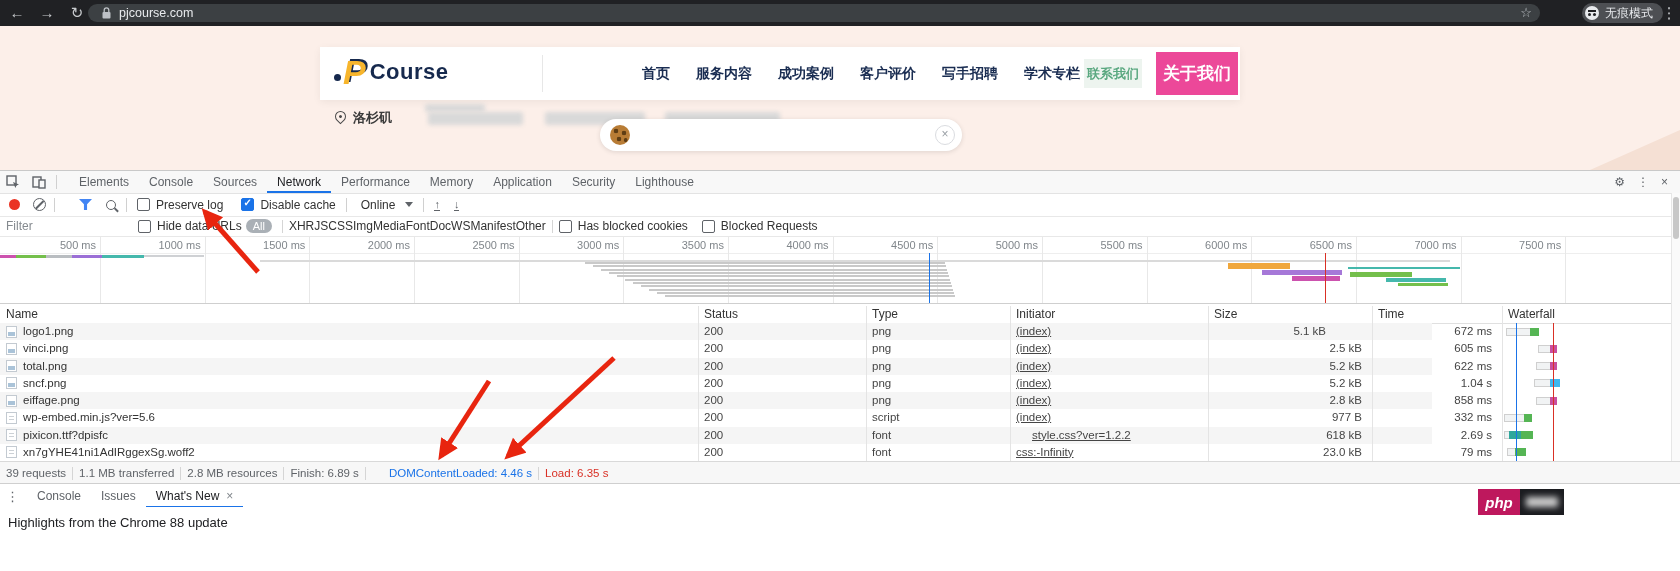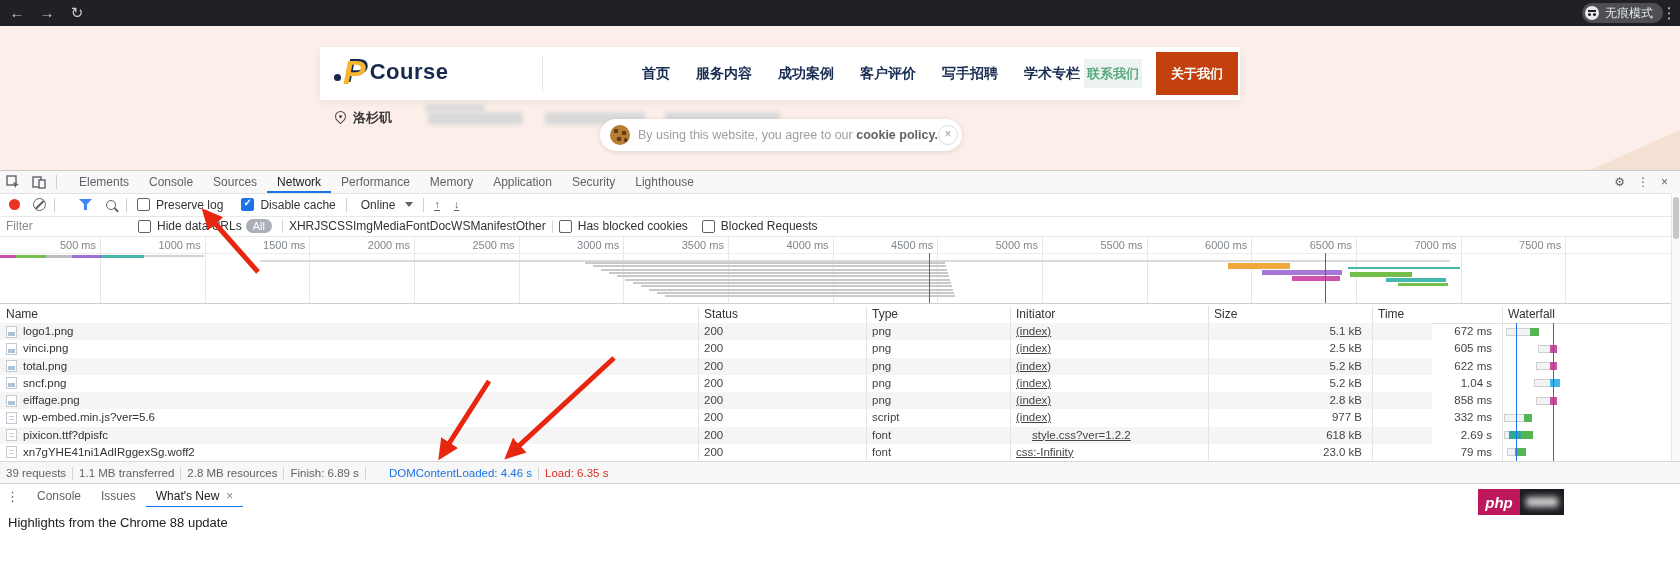--- a/index.html
+++ b/index.html
@@ -25,22 +25,22 @@
   .site-header{position:absolute;left:320px;top:21px;width:920px;height:53px;background:#fff;box-shadow:0 2px 8px rgba(0,0,0,.06);}
   .logo{position:absolute;left:14px;top:7px;display:flex;align-items:center;}
   .logo-dot{width:7px;height:7px;border-radius:50%;background:#16294d;margin-right:2px;margin-top:10px;}
   .logo-p{font-size:34px;font-weight:bold;font-style:italic;color:#f7b52c;line-height:36px;text-shadow:2px -2px 0 #16294d;}
   .logo-text{font-size:22px;font-weight:bold;color:#16294d;margin-left:4px;letter-spacing:.5px;}
   .logo-divider{position:absolute;left:222px;top:8px;width:1px;height:37px;background:#e7e7e7;}
   .site-nav{position:absolute;left:322px;top:0;height:53px;display:flex;align-items:center;gap:26px;}
   .nav-item{font-size:14px;font-weight:bold;color:#1a2d52;white-space:nowrap;cursor:pointer;}
   .btn-contact{position:absolute;left:764px;top:12px;width:58px;height:29px;background:#edf4ef;color:#5aa880;
     font-size:13px;font-weight:bold;display:flex;align-items:center;justify-content:center;cursor:pointer;}
-  .btn-about{position:absolute;left:836px;top:5px;width:82px;height:43px;background:#c2410c;color:#fff;
-    font-size:13px;font-weight:bold;display:flex;align-items:center;justify-content:center;cursor:pointer;}
+  .btn-about{position:absolute;left:836px;top:5px;width:82px;height:43px;background:#ec4899;color:#fff;
+    font-size:17px;font-weight:bold;display:flex;align-items:center;justify-content:center;cursor:pointer;}
   .loc-row{position:absolute;left:335px;top:83px;display:flex;align-items:center;}
   .pin{width:9px;height:9px;border:1.5px solid #4a4a4a;border-radius:50% 50% 50% 0;transform:rotate(-45deg);margin-right:7px;position:relative;top:-2px;}
   .pin::after{content:"";position:absolute;left:3px;top:3px;width:3px;height:3px;border-radius:50%;background:#4a4a4a;}
   .loc-text{font-size:13px;font-weight:bold;color:#3a3a3a;}
   .blur-block{position:absolute;background:#d9d9d9;filter:blur(2px);border-radius:2px;}
   .cookie-banner{position:absolute;left:600px;top:93px;width:362px;height:32px;background:#fff;border-radius:16px;
     box-shadow:0 1px 5px rgba(0,0,0,.12);display:flex;align-items:center;}
   .cookie-ic{width:20px;height:20px;border-radius:50%;margin:0 8px 0 10px;flex:none;
     background:radial-gradient(circle at 30% 30%,#5f3d14 2px,transparent 2.6px),
                radial-gradient(circle at 70% 40%,#5f3d14 2px,transparent 2.6px),
@@ -140,20 +140,28 @@
 </style>
 </head>
 <body>
 
 <div class="screen">
 
   <div class="topbar">
     <span class="tb-ic" style="left:6px">←</span>
     <span class="tb-ic" style="left:36px">→</span>
     <span class="tb-ic" style="left:66px">↻</span>
+    <div class="omnibox">
+      <svg class="lock" width="9" height="12" viewBox="0 0 9 12">
+        <rect x="0.5" y="5" width="8" height="6.5" rx="1" fill="#bdc1c6"></rect>
+        <path d="M2.2 5V3.2a2.3 2.3 0 0 1 4.6 0V5" fill="none" stroke="#bdc1c6" stroke-width="1.3"></path>
+      </svg>
+      <span>pjcourse.com</span>
+      <span class="star">☆</span>
+    </div>
     <div class="incog">
       <span class="incog-ic"></span>
       <span>无痕模式</span>
     </div>
     <span class="tb-ic" style="left:1658px">⋮</span>
   </div>
 
   <div class="webpage">
     <div class="site-header">
       <div class="logo">
@@ -176,23 +184,20 @@
     <div class="loc-row">
       <span class="pin"></span>
       <span class="loc-text">洛杉矶</span>
     </div>
     <div class="blur-block" style="left:425px;top:78px;width:60px;height:8px"></div>
     <div class="blur-block" style="left:428px;top:86px;width:95px;height:13px"></div>
     <div class="blur-block" style="left:545px;top:86px;width:100px;height:13px"></div>
     <div class="blur-block" style="left:665px;top:86px;width:115px;height:13px"></div>
     <div class="cookie-banner">
       <span class="cookie-ic"></span>
-      <span class="cookie-text">
-        <span>By using this website, you agree to our</span> <b>cookie policy.</b>
-      </span>
       <span class="cookie-close">×</span>
     </div>
     <div class="corner-shape"></div>
   </div>
 
   <div class="devtools">
     <div class="dt-tabbar">
       <span class="dt-icbtn">
         <svg width="14" height="14" viewBox="0 0 14 14">
             <rect x="1" y="1" width="9" height="9" fill="none" stroke="#5f6368" stroke-width="1.4"></rect>
@@ -357,21 +362,21 @@
         </div>
       <div class="tbody" id="tbody">
           <div class="tr stripe" style="top: 0px;">
             <div class="td name" style="left: 0px; width: 698px;">
               <span class="ficon img"></span>
               <span>logo1.png</span>
             </div>
             <div class="td " style="left: 698px; width: 168px;"><span>200</span></div>
             <div class="td " style="left: 866px; width: 144px;"><span>png</span></div>
             <div class="td init" style="left: 1010px; width: 198px;"><span>(index)</span></div>
-            <div class="td r" style="left: 1208px; width: 164px; padding-left: 41px;"><span>5.1 kB</span></div>
+            <div class="td r" style="left: 1172px; width: 164px; padding-left: 41px;"><span>5.1 kB</span></div>
             <div class="td r" style="left: 1372px; width: 130px;"><span>672 ms</span></div>
             <div class="wf-seg outline" style="left: 1506px; width: 28px;"></div>
             <div class="wf-seg" style="left: 1530px; width: 9px; background: rgb(85, 181, 84);"></div>
           </div>
           <div class="tr" style="top: 17.25px;">
             <div class="td name" style="left: 0px; width: 698px;">
               <span class="ficon img"></span>
               <span>vinci.png</span>
             </div>
             <div class="td " style="left: 698px; width: 168px;"><span>200</span></div>

